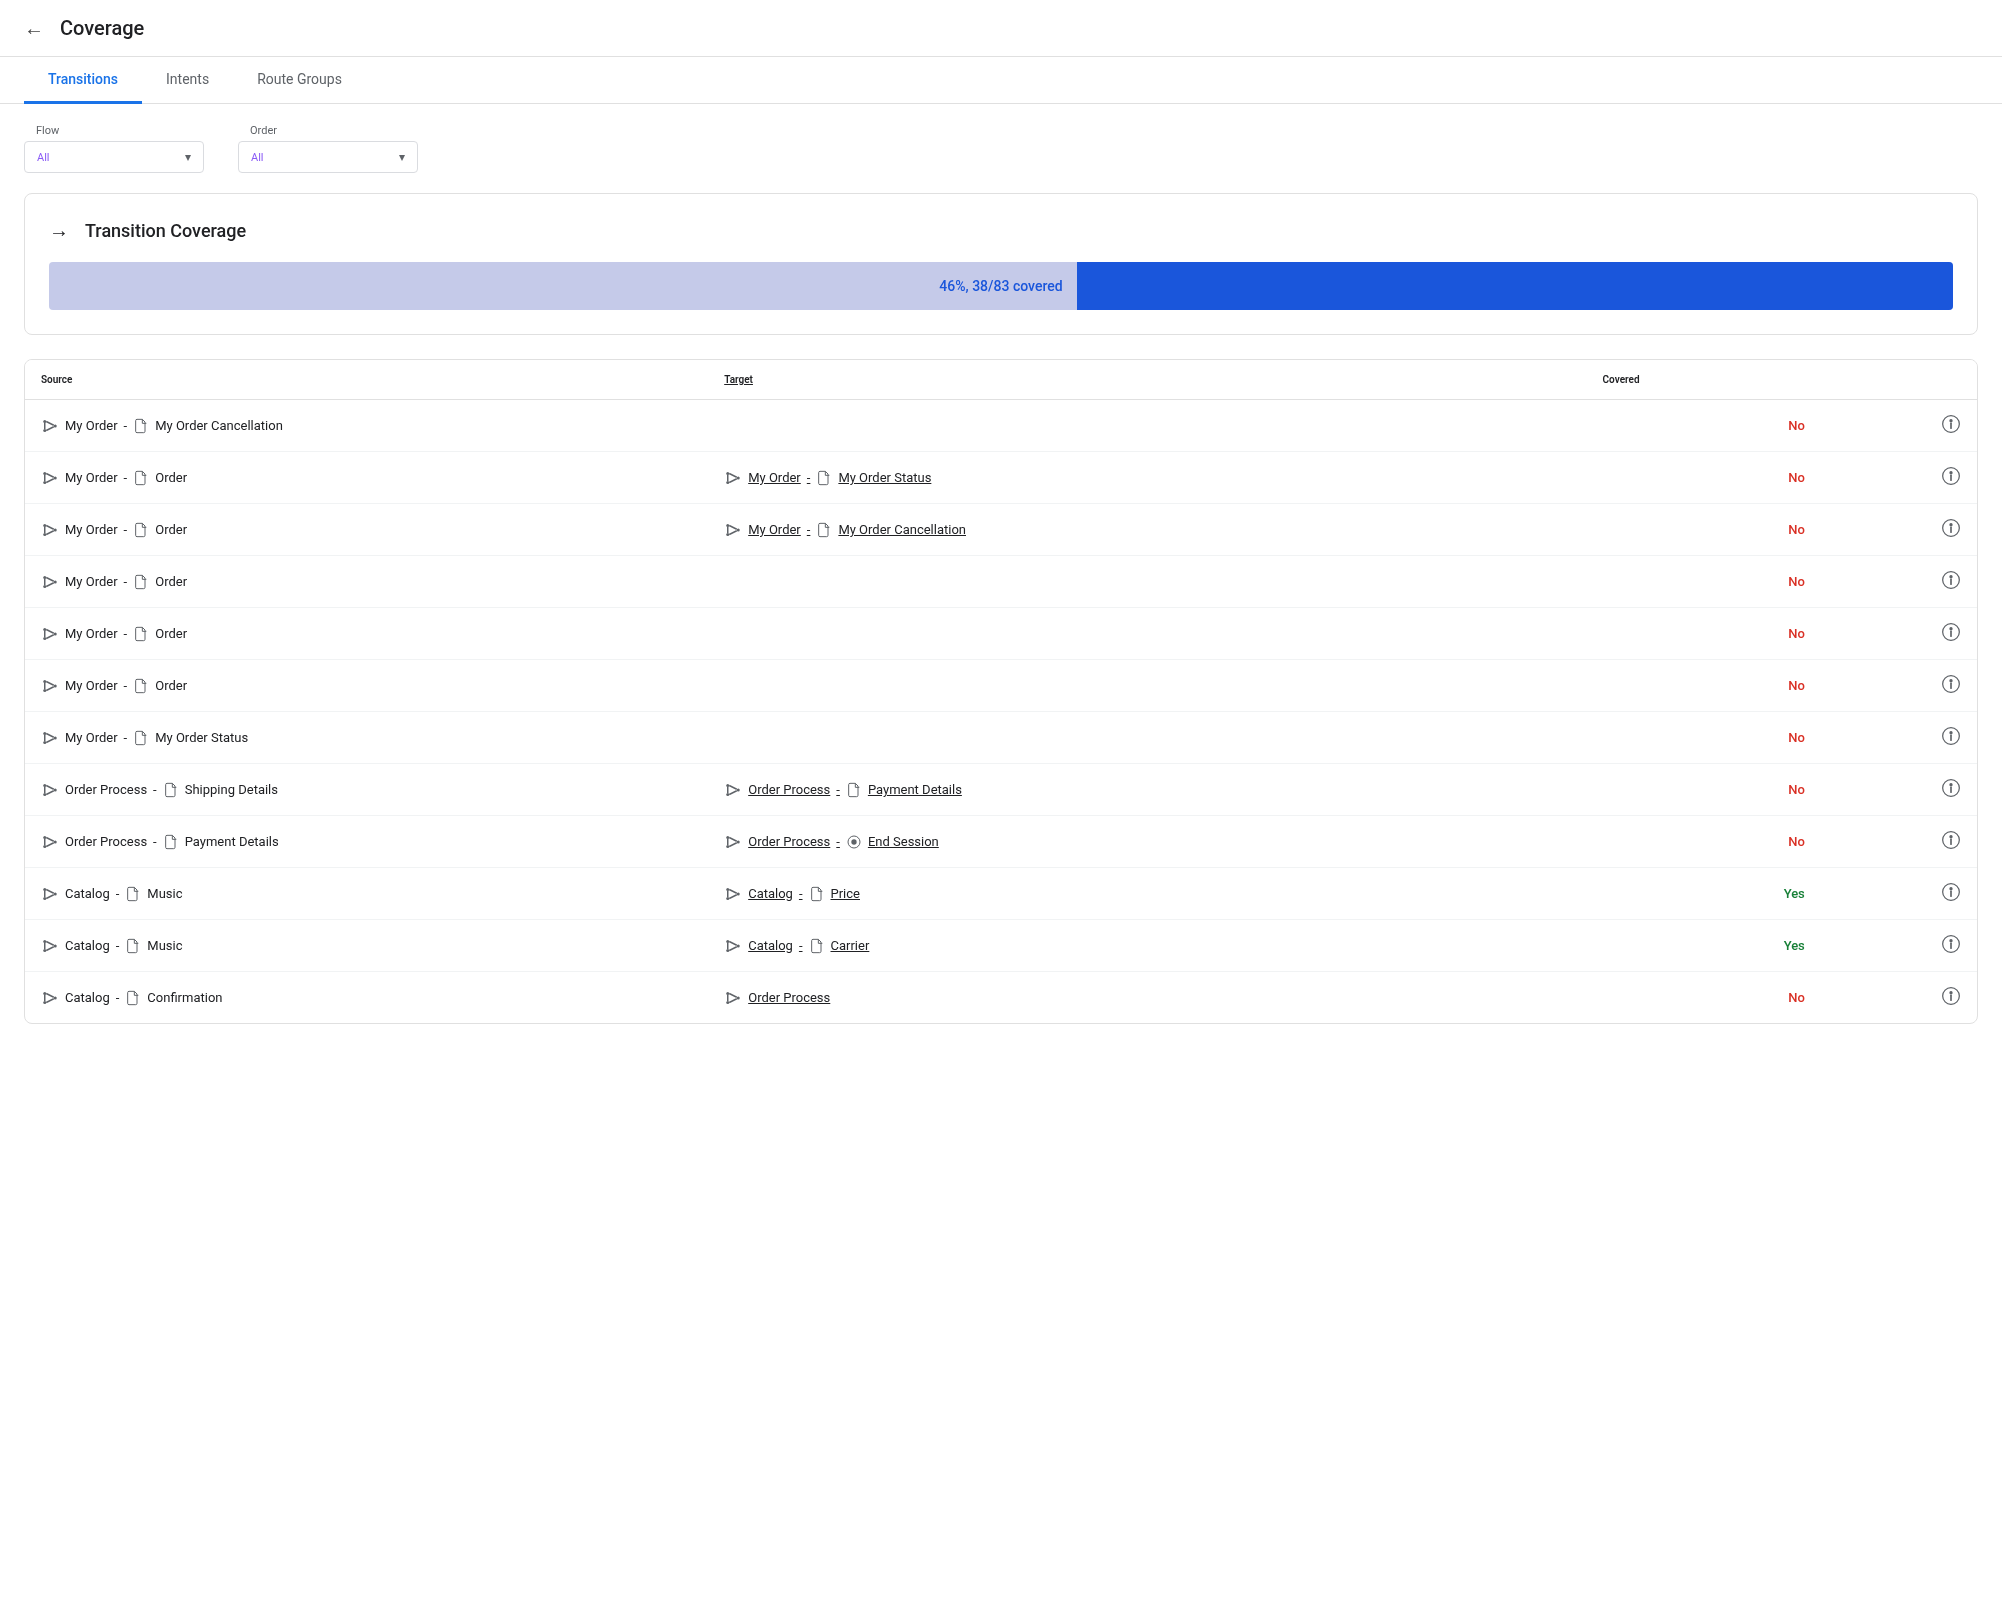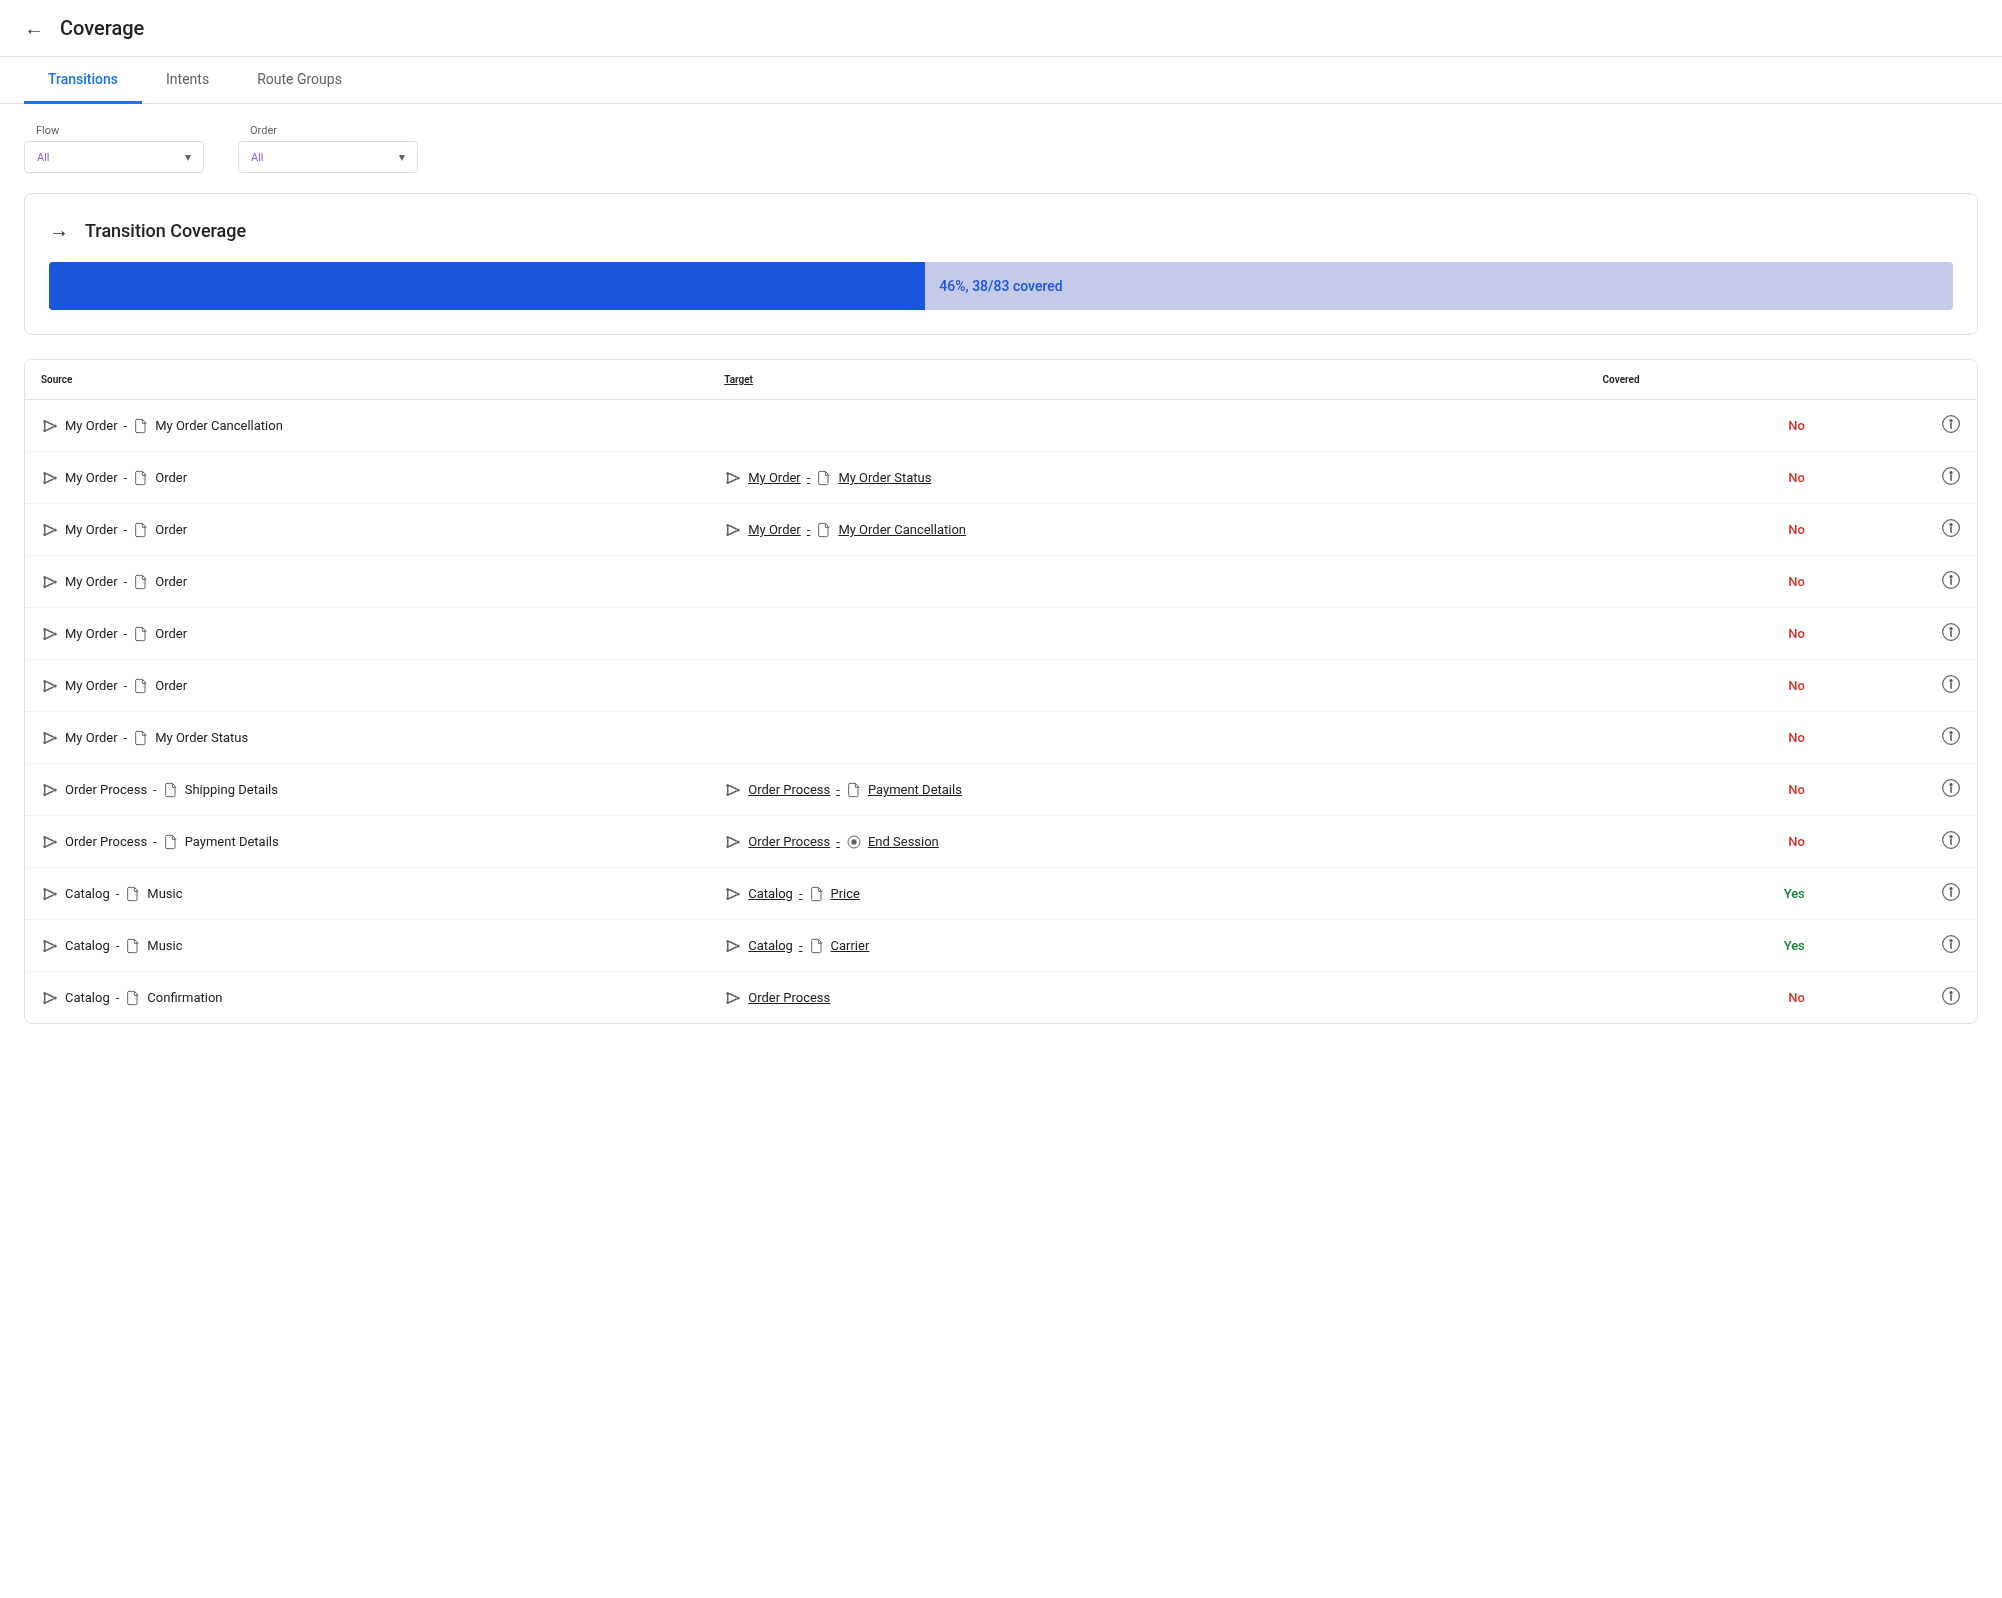--- a/index.html
+++ b/index.html
@@ -111,20 +111,21 @@
     }
     .progress-bar-container {
       width: 100%;
       height: 48px;
       border-radius: 4px;
       overflow: hidden;
       display: flex;
       background: #c5cae9;
       position: relative;
       align-items: center;
+      justify-content: flex-end;
     }
     .progress-bar-fill {
       height: 100%;
       background: #1a56db;
       width: 46%;
     }
     .progress-bar-label {
       position: absolute;
       right: 0;
       left: 0;

